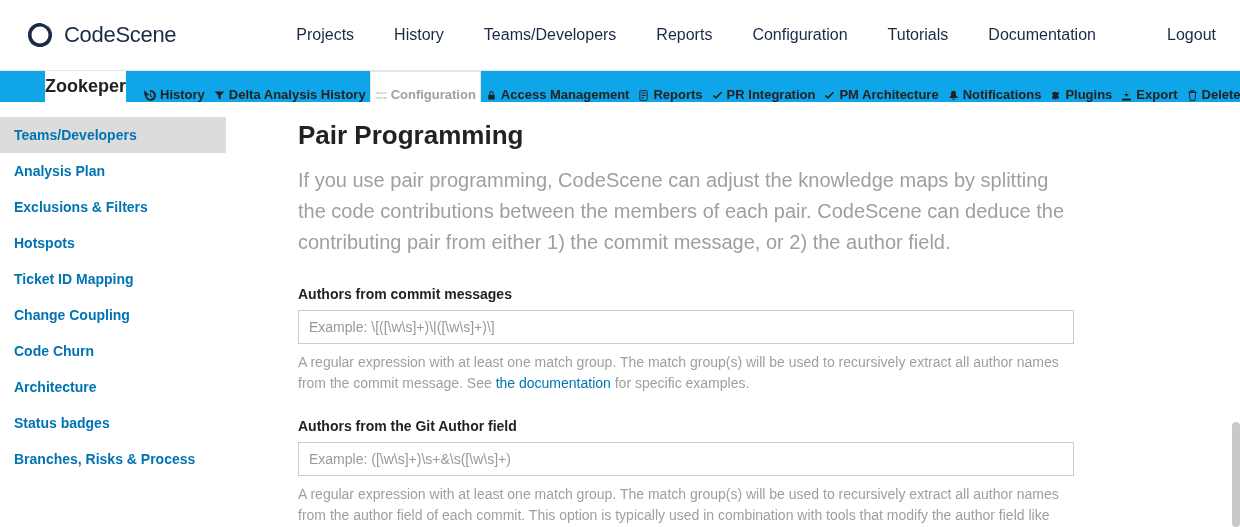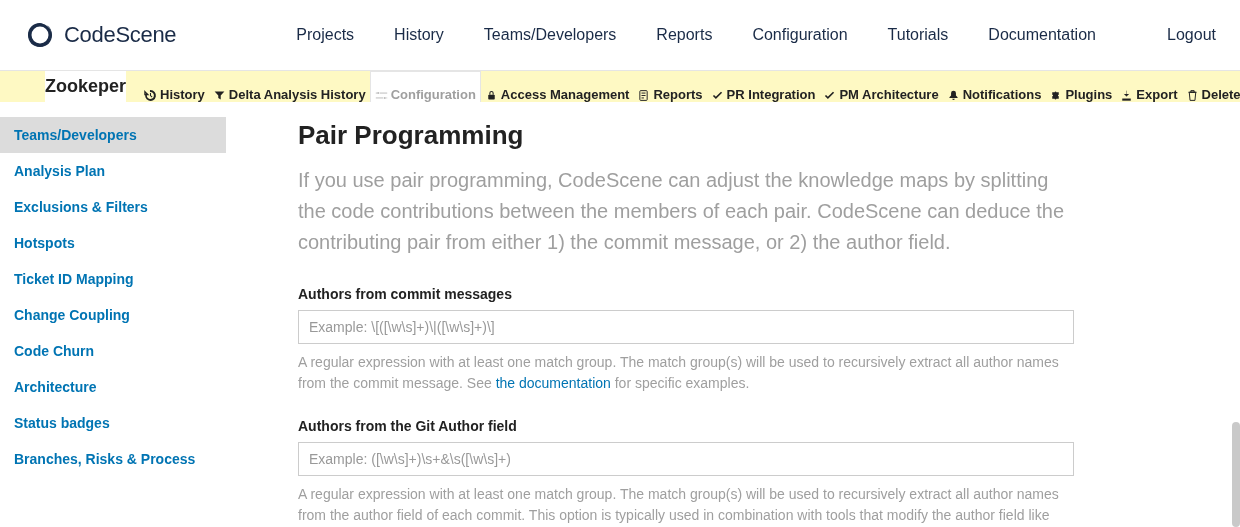--- a/index.html
+++ b/index.html
@@ -6,21 +6,21 @@
     body { font-family: -apple-system, BlinkMacSystemFont, "Segoe UI", Helvetica, Arial, sans-serif; color: #333; background: #fff; width: 1240px; }
     
     .top-header { display: flex; align-items: center; height: 71px; border-bottom: 1px solid #e5e5e5; padding: 0 24px; }
     .logo { display: flex; align-items: center; gap: 8px; margin-right: 40px; }
     .logo-icon { width: 32px; height: 32px; }
     .logo-text { font-size: 22px; color: #1a2b47; font-weight: 400; letter-spacing: -0.3px; }
     .nav-center { display: flex; gap: 40px; flex: 1; margin-left: 80px; }
     .nav-link { color: #1a2b47; font-size: 16px; font-weight: 500; text-decoration: none; white-space: nowrap; }
     .nav-logout { color: #1a2b47; font-size: 16px; font-weight: 500; text-decoration: none; margin-left: auto; }
     
-    .sub-header { height: 31px; background: #fef9c3; display: flex; align-items: center; position: relative; overflow: hidden; padding-left: 45px; }
+    .sub-header { height: 31px; background: #0ea5e9; display: flex; align-items: center; position: relative; overflow: hidden; padding-left: 45px; }
     .project-title-box { width: 226px; background: #fff; height: 100%; display: flex; align-items: center; justify-content: center; font-weight: 700; font-size: 18px; color: #222; }
     .subtabs { display: flex; align-items: center; height: 100%; margin-left: 14px; }
     .subtab { display: flex; align-items: flex-end; gap: 3px; font-size: 13px; font-weight: 600; color: #222; padding: 0 4px; height: 100%; white-space: nowrap; cursor: pointer; }
     .subtab.active { background: #fff; color: #9f9f9f; border-top: 1px solid #e5e5e5; border-left: 1px solid #e5e5e5; border-right: 1px solid #e5e5e5; }
     .subtab-icon { width: 13px; height: 13px; display: inline-flex; align-items: center; justify-content: center; flex-shrink: 0; }
     
     .body-container { display: flex; }
     .sidebar { width: 226px; padding-top: 15px; }
     .sidebar-item { display: block; padding: 10px 14px; font-size: 14px; font-weight: 600; color: #0074b3; cursor: pointer; }
     .sidebar-item.active { background: #dcdcdc; }

